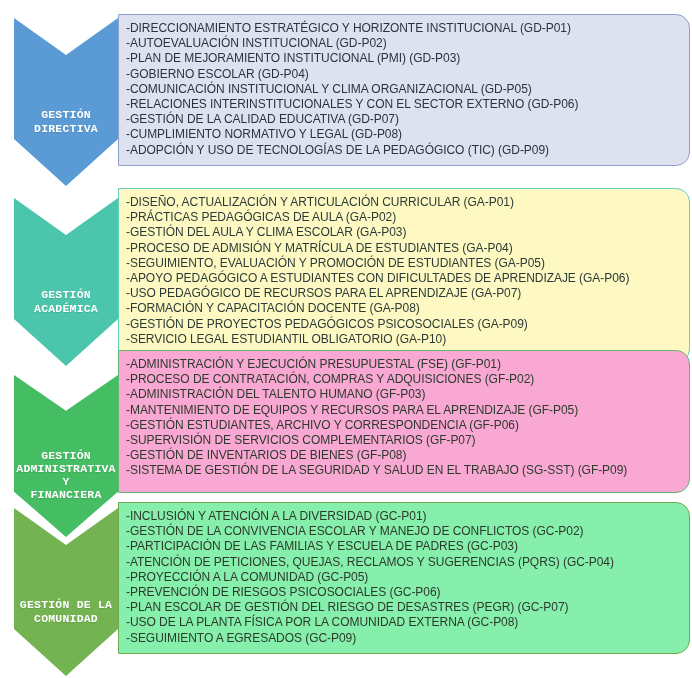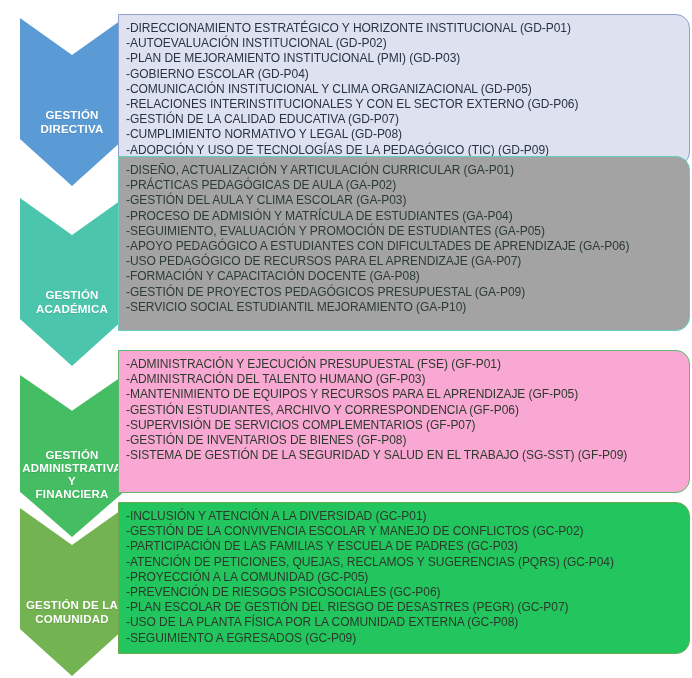--- a/index.html
+++ b/index.html
@@ -24,23 +24,24 @@
   
   .process-block {
     position: absolute;
     left: 0;
     width: 692px;
   }
 
   
   .arrow-wrap {
     position: absolute;
-    left: 20px;
+    left: 14px;
     top: 0;
     width: 104px;
+    font-family: Liberation Mono, monospace;
   }
   .arrow-shape {
     position: absolute;
     left: 0;
     top: 0;
     width: 104px;
     height: 100%;
     -webkit-clip-path: polygon(0% 0%, 50% 22%, 100% 0%, 100% 72%, 50% 100%, 0% 72%);
     clip-path: polygon(0% 0%, 50% 22%, 100% 0%, 100% 72%, 50% 100%, 0% 72%);
   }
@@ -127,66 +128,67 @@
       </div>
     </div>
     <div class="process-block blk-2" style="top: 0px; height: 678px;">
       <div class="arrow-wrap" style="top: 198px; height: 168px;">
         <div class="arrow-shape" style="background: rgb(75, 198, 172);"></div>
         <div class="arrow-label" style="top: 90px;">
           <span class="ln">GESTIÓN</span>
           <span class="ln">ACADÉMICA</span>
         </div>
       </div>
-      <div class="panel" style="top: 156px; height: 175px; background: #a3a3a3; border-color: rgb(100, 207, 188);">
+      <div class="panel" style="top: 188px; height: 175px; background: #fef9c3; border-color: rgb(100, 207, 188);">
         <ul class="panel-list">
           <li>-DISEÑO, ACTUALIZACIÓN Y ARTICULACIÓN CURRICULAR (GA-P01)</li>
           <li>-PRÁCTICAS PEDAGÓGICAS DE AULA (GA-P02)</li>
           <li>-GESTIÓN DEL AULA Y CLIMA ESCOLAR (GA-P03)</li>
           <li>-PROCESO DE ADMISIÓN Y MATRÍCULA DE ESTUDIANTES (GA-P04)</li>
           <li>-SEGUIMIENTO, EVALUACIÓN Y PROMOCIÓN DE ESTUDIANTES (GA-P05)</li>
           <li>-APOYO PEDAGÓGICO A ESTUDIANTES CON DIFICULTADES DE APRENDIZAJE (GA-P06)</li>
           <li>-USO PEDAGÓGICO DE RECURSOS PARA EL APRENDIZAJE (GA-P07)</li>
           <li>-FORMACIÓN Y CAPACITACIÓN DOCENTE (GA-P08)</li>
-          <li>-GESTIÓN DE PROYECTOS PEDAGÓGICOS PRESUPUESTAL (GA-P09)</li>
-          <li>-SERVICIO SOCIAL ESTUDIANTIL MEJORAMIENTO (GA-P10)</li>
+          <li>-GESTIÓN DE PROYECTOS PEDAGÓGICOS PSICOSOCIALES (GA-P09)</li>
+          <li>-SERVICIO LEGAL ESTUDIANTIL OBLIGATORIO (GA-P10)</li>
         </ul>
       </div>
     </div>
     <div class="process-block blk-3" style="top: 0px; height: 678px;">
       <div class="arrow-wrap" style="top: 375px; height: 162px;">
         <div class="arrow-shape" style="background: rgb(68, 189, 99);"></div>
         <div class="arrow-label tight" style="top: 74px;">
           <span class="ln">GESTIÓN</span>
           <span class="ln">ADMINISTRATIVA</span>
           <span class="ln">Y</span>
           <span class="ln">FINANCIERA</span>
         </div>
       </div>
       <div class="panel" style="top: 350px; height: 143px; background: #f9a8d4; border-color: rgb(95, 185, 110);">
         <ul class="panel-list">
           <li>-ADMINISTRACIÓN Y EJECUCIÓN PRESUPUESTAL (FSE) (GF-P01)</li>
+          <li>-PROCESO DE CONTRATACIÓN, COMPRAS Y ADQUISICIONES (GF-P02)</li>
           <li>-ADMINISTRACIÓN DEL TALENTO HUMANO (GF-P03)</li>
           <li>-MANTENIMIENTO DE EQUIPOS Y RECURSOS PARA EL APRENDIZAJE (GF-P05)</li>
           <li>-GESTIÓN ESTUDIANTES, ARCHIVO Y CORRESPONDENCIA (GF-P06)</li>
           <li>-SUPERVISIÓN DE SERVICIOS COMPLEMENTARIOS (GF-P07)</li>
           <li>-GESTIÓN DE INVENTARIOS DE BIENES (GF-P08)</li>
           <li>-SISTEMA DE GESTIÓN DE LA SEGURIDAD Y SALUD EN EL TRABAJO (SG-SST) (GF-P09)</li>
         </ul>
       </div>
     </div>
     <div class="process-block blk-4" style="top: 0px; height: 678px;">
       <div class="arrow-wrap" style="top: 508px; height: 168px;">
         <div class="arrow-shape" style="background: rgb(116, 179, 82);"></div>
         <div class="arrow-label" style="top: 90px;">
           <span class="ln">GESTIÓN DE LA</span>
           <span class="ln">COMUNIDAD</span>
         </div>
       </div>
-      <div class="panel" style="top: 502px; height: 152px; background: #22c55e; border-color: rgb(111, 170, 79);">
+      <div class="panel" style="top: 502px; height: 152px; background: #86efac; border-color: rgb(111, 170, 79);">
         <ul class="panel-list">
           <li>-INCLUSIÓN Y ATENCIÓN A LA DIVERSIDAD (GC-P01)</li>
           <li>-GESTIÓN DE LA CONVIVENCIA ESCOLAR Y MANEJO DE CONFLICTOS (GC-P02)</li>
           <li>-PARTICIPACIÓN DE LAS FAMILIAS Y ESCUELA DE PADRES (GC-P03)</li>
           <li>-ATENCIÓN DE PETICIONES, QUEJAS, RECLAMOS Y SUGERENCIAS (PQRS) (GC-P04)</li>
           <li>-PROYECCIÓN A LA COMUNIDAD (GC-P05)</li>
           <li>-PREVENCIÓN DE RIESGOS PSICOSOCIALES (GC-P06)</li>
           <li>-PLAN ESCOLAR DE GESTIÓN DEL RIESGO DE DESASTRES (PEGR) (GC-P07)</li>
           <li>-USO DE LA PLANTA FÍSICA POR LA COMUNIDAD EXTERNA (GC-P08)</li>
           <li>-SEGUIMIENTO A EGRESADOS (GC-P09)</li>

